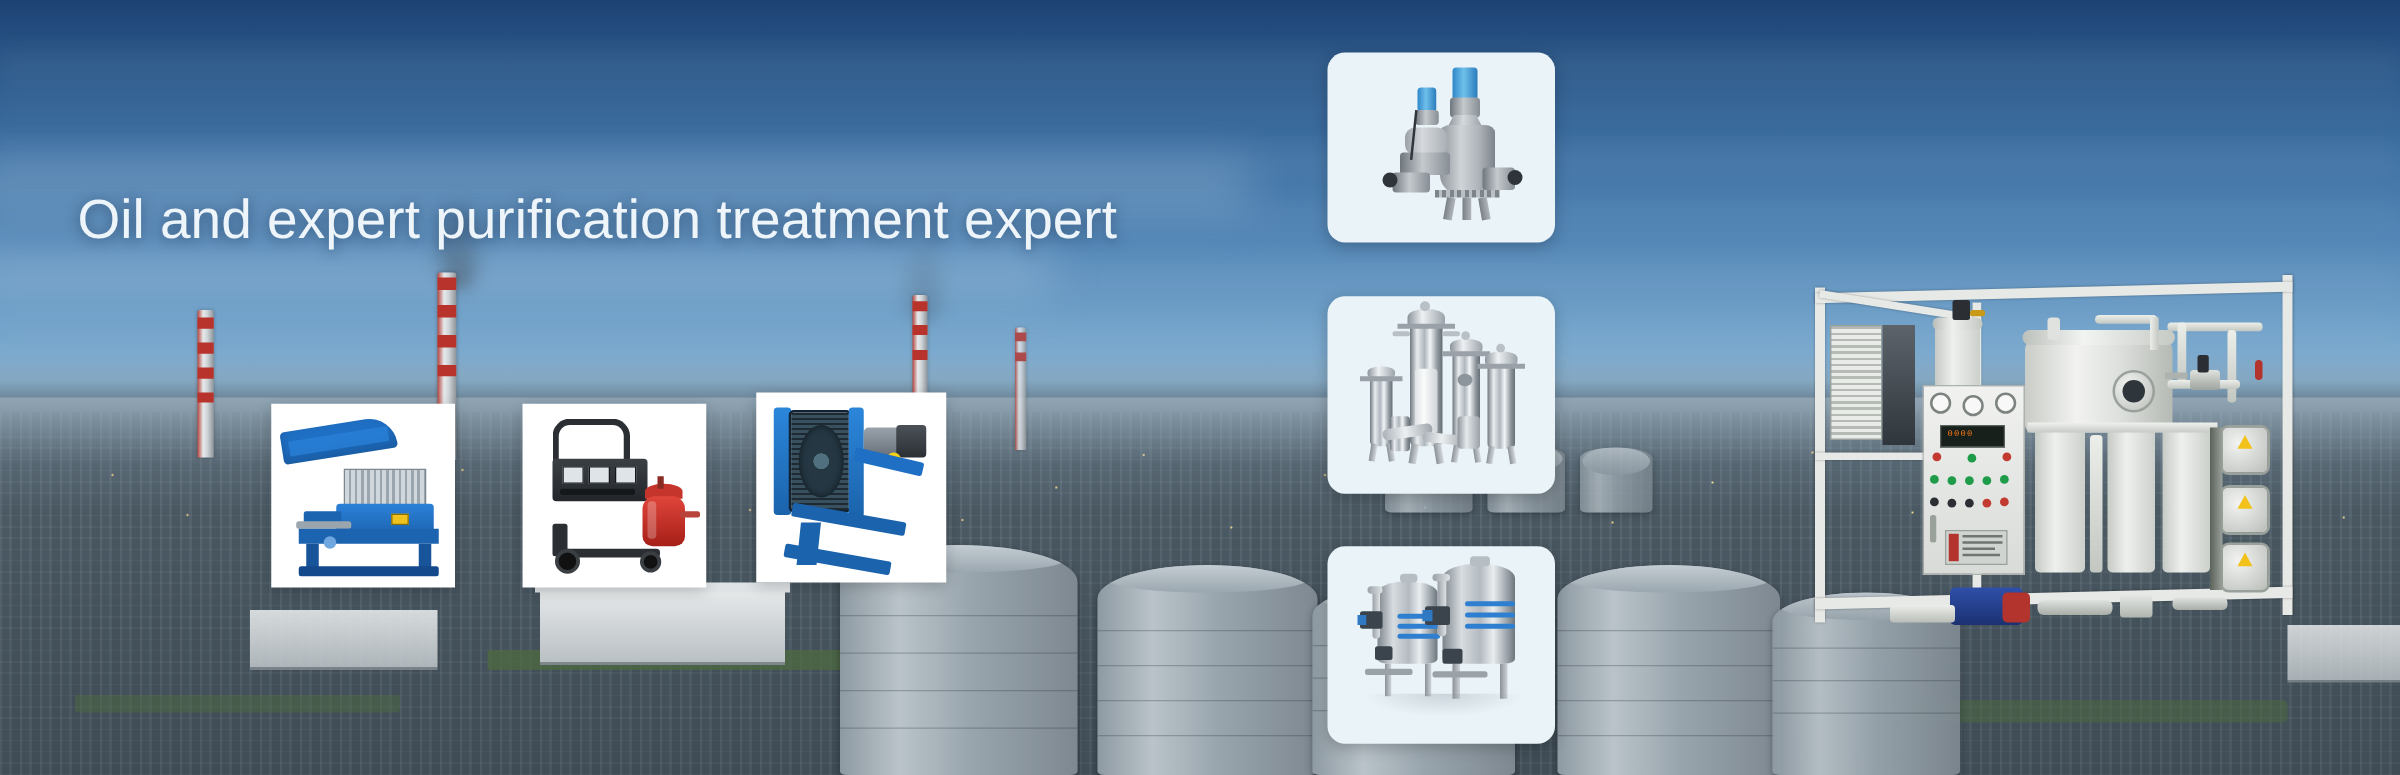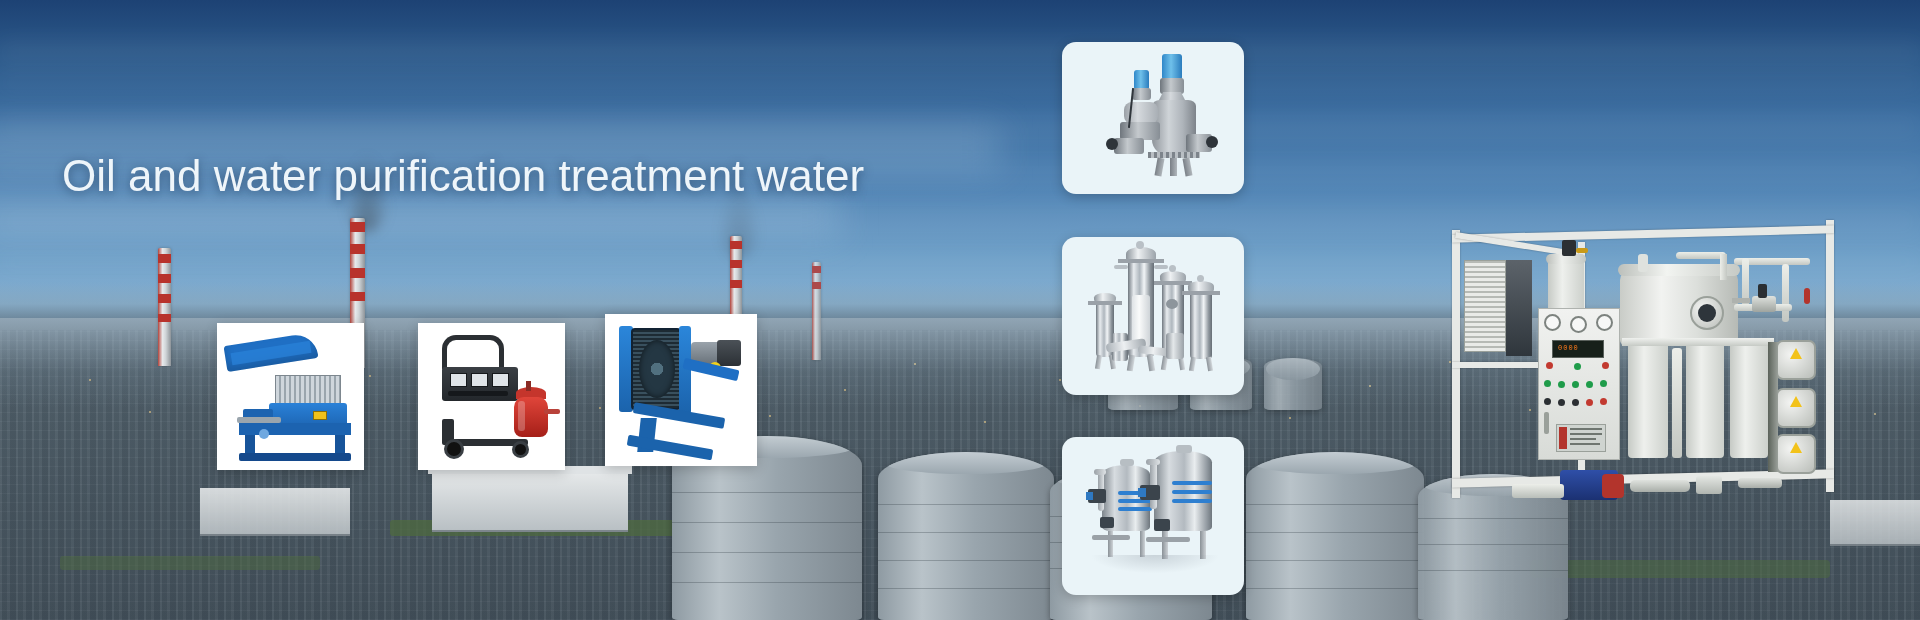--- a/index.html
+++ b/index.html
@@ -305,21 +305,21 @@
   </div>
   <div class="tank" style="left:1418px;top:474px;width:150px;height:146px;opacity:.95;">
     <div class="tank-ring" style="top:44px;"></div>
       <div class="tank-ring" style="top:70px;"></div>
     <div class="tank-ring" style="top:96px;"></div>
   </div>
   <div class="tank" style="left:1108px;top:352px;width:70px;height:58px;opacity:.8;"></div>
   <div class="tank" style="left:1190px;top:356px;width:62px;height:54px;opacity:.8;"></div>
   <div class="tank" style="left:1264px;top:358px;width:58px;height:52px;opacity:.75;"></div>
 
-  <div class="title-en">Oil and water purification treatment water</div>
+  <div class="title-en">Oil and expert purification treatment expert</div>
 
   <div class="card-sq" style="left:217px;top:323px;width:147px;height:147px;">
     <div class="p fp-hood" style="left:8px;top:16px;width:92px;height:26px;transform:rotate(-9deg);"></div>
     <div class="p fp-hood2" style="left:14px;top:24px;width:80px;height:12px;transform:rotate(-9deg);opacity:.75;"></div>
     <div class="p fp-plates" style="left:58px;top:52px;width:66px;height:30px;"></div>
     <div class="p fp-body" style="left:52px;top:80px;width:78px;height:26px;"></div>
     <div class="p fp-frame" style="left:26px;top:86px;width:30px;height:10px;border-radius:2px;"></div>
     <div class="p" style="left:20px;top:94px;width:44px;height:6px;background:#9aa5ad;border-radius:2px;"></div>
     <div class="p fp-frame" style="left:22px;top:100px;width:112px;height:12px;"></div>
     <div class="p fp-leg" style="left:28px;top:112px;width:10px;height:22px;"></div>

